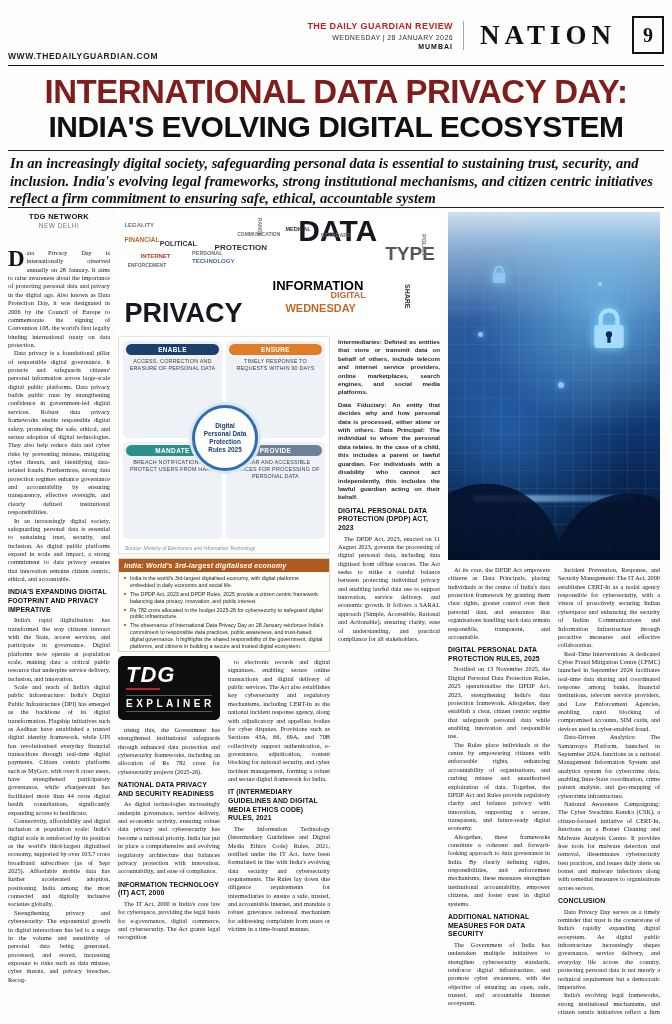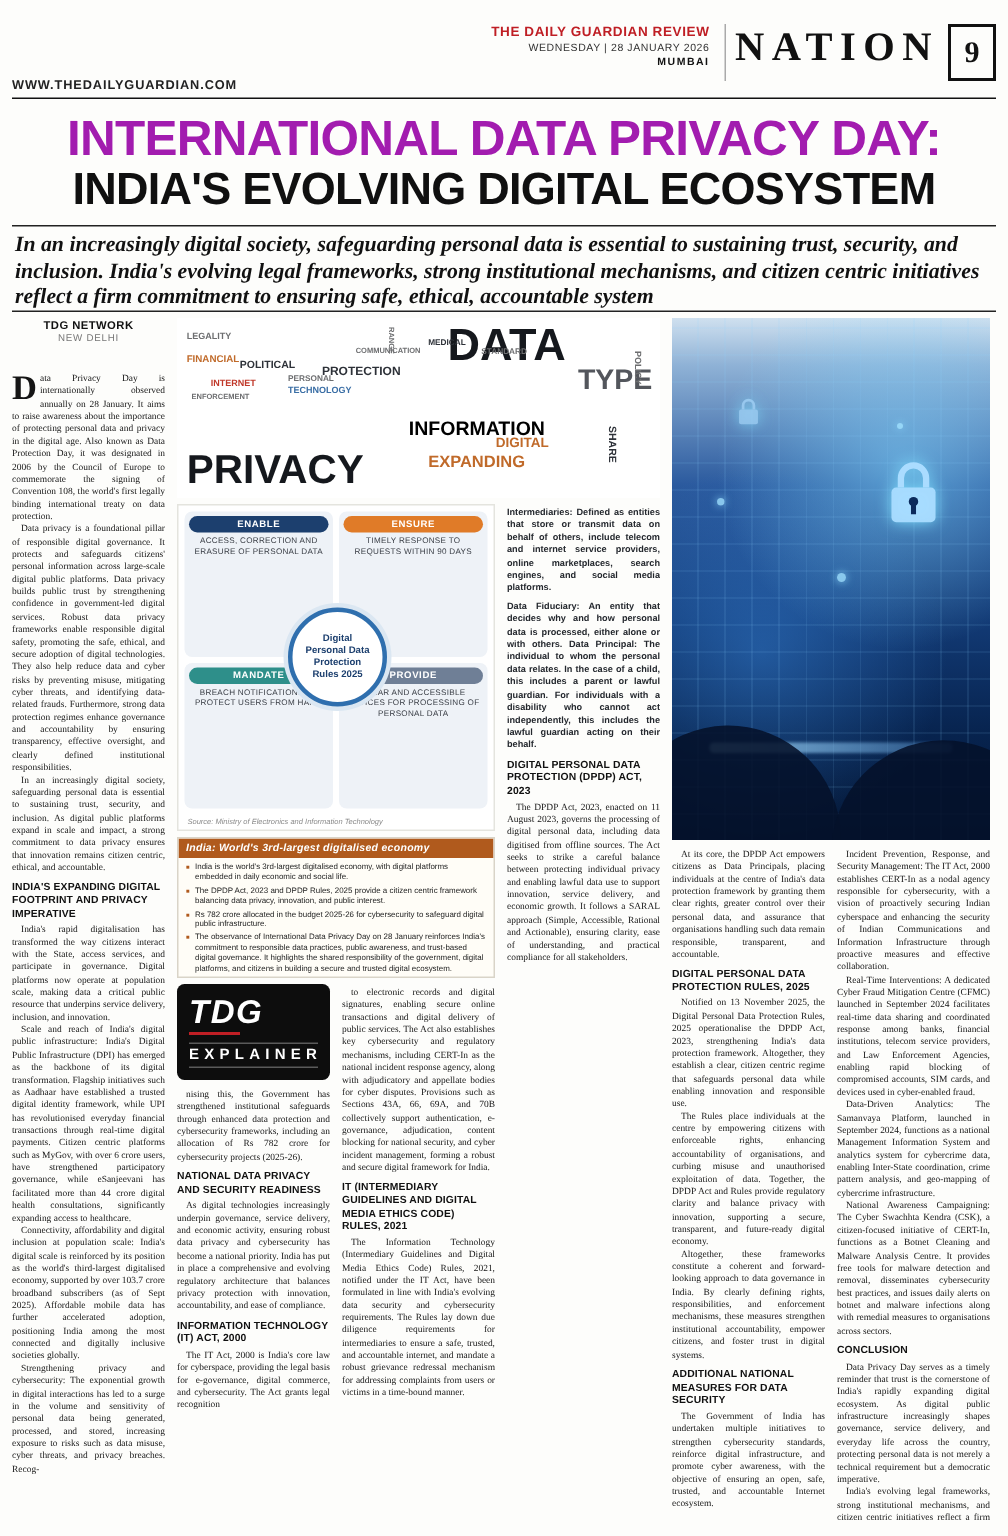--- a/index.html
+++ b/index.html
@@ -3,21 +3,21 @@
 <meta charset="utf-8">
 <style>
   * { margin:0; padding:0; box-sizing:border-box; }
   html,body { width:672px; height:1024px; }
   body { background:#fdfdfb; font-family:"Liberation Serif",serif; color:#111; position:relative; overflow:hidden; }
   .page { position:absolute; inset:0; }
 
   
   .masthead { position:absolute; left:8px; right:8px; top:12px; height:54px; border-bottom:1.5px solid #111; }
   .site-url { position:absolute; left:0; bottom:4px; font:bold 8.5px "Liberation Sans",sans-serif; letter-spacing:.6px; color:#222; }
-  .mast-right { position:absolute; right:0; top:4px; display:flex; gap:6px; }
+  .mast-right { position:absolute; right:0; top:4px; display:flex; align-items:center; gap:16px; }
   .mast-meta { text-align:right; border-right:1px solid #aaa; padding-right:10px; }
   .paper-name { font:bold 9px "Liberation Sans",sans-serif; letter-spacing:.4px; }
   .paper-date { font:7px "Liberation Sans",sans-serif; color:#333; margin-top:3px; letter-spacing:.4px; }
   .paper-city { font:bold 7px "Liberation Sans",sans-serif; margin-top:2px; letter-spacing:1px; }
   .section-name { font:bold 27px "Liberation Serif",serif; letter-spacing:5px; }
   .page-num { width:32px; height:38px; border:2px solid #111; display:flex; align-items:center; justify-content:center; font:bold 20px "Liberation Serif",serif; }
 
   
   .headline { position:absolute; left:8px; right:8px; top:74px; text-align:center; font-family:"Liberation Sans",sans-serif; }
   .hl1 { display:block; font-weight:bold; font-size:33px; line-height:36px; letter-spacing:-.5px; }
@@ -103,21 +103,21 @@
         <div class="paper-name" style="color: rgb(191, 30, 36);">THE DAILY GUARDIAN REVIEW</div>
         <div class="paper-date">WEDNESDAY | 28 JANUARY 2026</div>
         <div class="paper-city">MUMBAI</div>
       </div>
       <div class="section-name">NATION</div>
       <div class="page-num">9</div>
     </div>
   </header>
 
   <h1 class="headline">
-    <span class="hl1" style="color: #a21caf;">INTERNATIONAL DATA PRIVACY DAY:</span>
+    <span class="hl1" style="color: #7f1d1d;">INTERNATIONAL DATA PRIVACY DAY:</span>
     <span class="hl2">INDIA'S EVOLVING DIGITAL ECOSYSTEM</span>
   </h1>
 
   <p class="standfirst">In an increasingly digital society, safeguarding personal data is essential to sustaining trust, security, and inclusion. India's evolving legal frameworks, strong institutional mechanisms, and citizen centric initiatives reflect a firm commitment to ensuring safe, ethical, accountable system</p>
 
   <section class="col col1">
     <div class="byline">
       <div class="byline-author">TDG NETWORK</div>
       <div class="byline-loc">NEW DELHI</div>
     </div>
@@ -166,21 +166,21 @@
       <p class="col-para">National Awareness Campaigning: The Cyber Swachhta Kendra (CSK), a citizen-focused initiative of CERT-In, functions as a Botnet Cleaning and Malware Analysis Centre. It provides free tools for malware detection and removal, disseminates cybersecurity best practices, and issues daily alerts on botnet and malware infections along with remedial measures to organisations across sectors.</p>
       <h3 class="col-heading">CONCLUSION</h3>
       <p class="col-para">Data Privacy Day serves as a timely reminder that trust is the cornerstone of India's rapidly expanding digital ecosystem. As digital public infrastructure increasingly shapes governance, service delivery, and everyday life across the country, protecting personal data is not merely a technical requirement but a democratic imperative.</p>
       <p class="col-para">India's evolving legal frameworks, strong institutional mechanisms, and citizen centric initiatives reflect a firm commitment to ensuring that digital innovation remains safe, ethical, and accountable.</p>
     </section>
 
   <figure class="wordcloud">
       <span class="cloud-word" style="left: 56%; top: 2%; font-size: 30px; color: rgb(21, 24, 29);">DATA</span>
       <span class="cloud-word" style="left: 2%; top: 50%; font-size: 27px; color: rgb(21, 24, 29); margin-top: 26px;">PRIVACY</span>
       <span class="cloud-word" style="left: 48%; top: 55%; font-size: 13px; color: #000000;">INFORMATION</span>
-      <span class="cloud-word" style="left: 52%; top: 75%; font-size: 11px; color: rgb(192, 106, 42);">EXPANDING</span>
+      <span class="cloud-word" style="left: 52%; top: 75%; font-size: 11px; color: rgb(192, 106, 42);">WEDNESDAY</span>
       <span class="cloud-word" style="left: 83%; top: 26%; font-size: 19px; color: rgb(83, 86, 92);">TYPE</span>
       <span class="cloud-word" style="left: 66%; top: 44%; font-size: 9px; color: rgb(192, 106, 42); margin-top: 25px;">DIGITAL</span>
       <span class="cloud-word" style="left: 30%; top: 26%; font-size: 8px; color: rgb(45, 49, 56);">PROTECTION</span>
       <span class="cloud-word" style="left: 13%; top: 23%; font-size: 7px; color: rgb(45, 49, 56);">POLITICAL</span>
       <span class="cloud-word" style="left: 7%; top: 34%; font-size: 6px; color: rgb(192, 57, 43);">INTERNET</span>
       <span class="cloud-word" style="left: 2%; top: 20%; font-size: 6.5px; color: rgb(192, 106, 42);">FINANCIAL</span>
       <span class="cloud-word" style="left: 2%; top: 8%; font-size: 6px; color: rgb(109, 110, 112);">LEGALITY</span>
       <span class="cloud-word" style="left: 23%; top: 38%; font-size: 6px; color: rgb(58, 110, 165);">TECHNOLOGY</span>
       <span class="cloud-word" style="left: 3%; top: 42%; font-size: 5px; color: rgb(109, 110, 112);">ENFORCEMENT</span>
       <span class="cloud-word" style="left: 23%; top: 32%; font-size: 5.5px; color: rgb(109, 110, 112);">PERSONAL</span>

